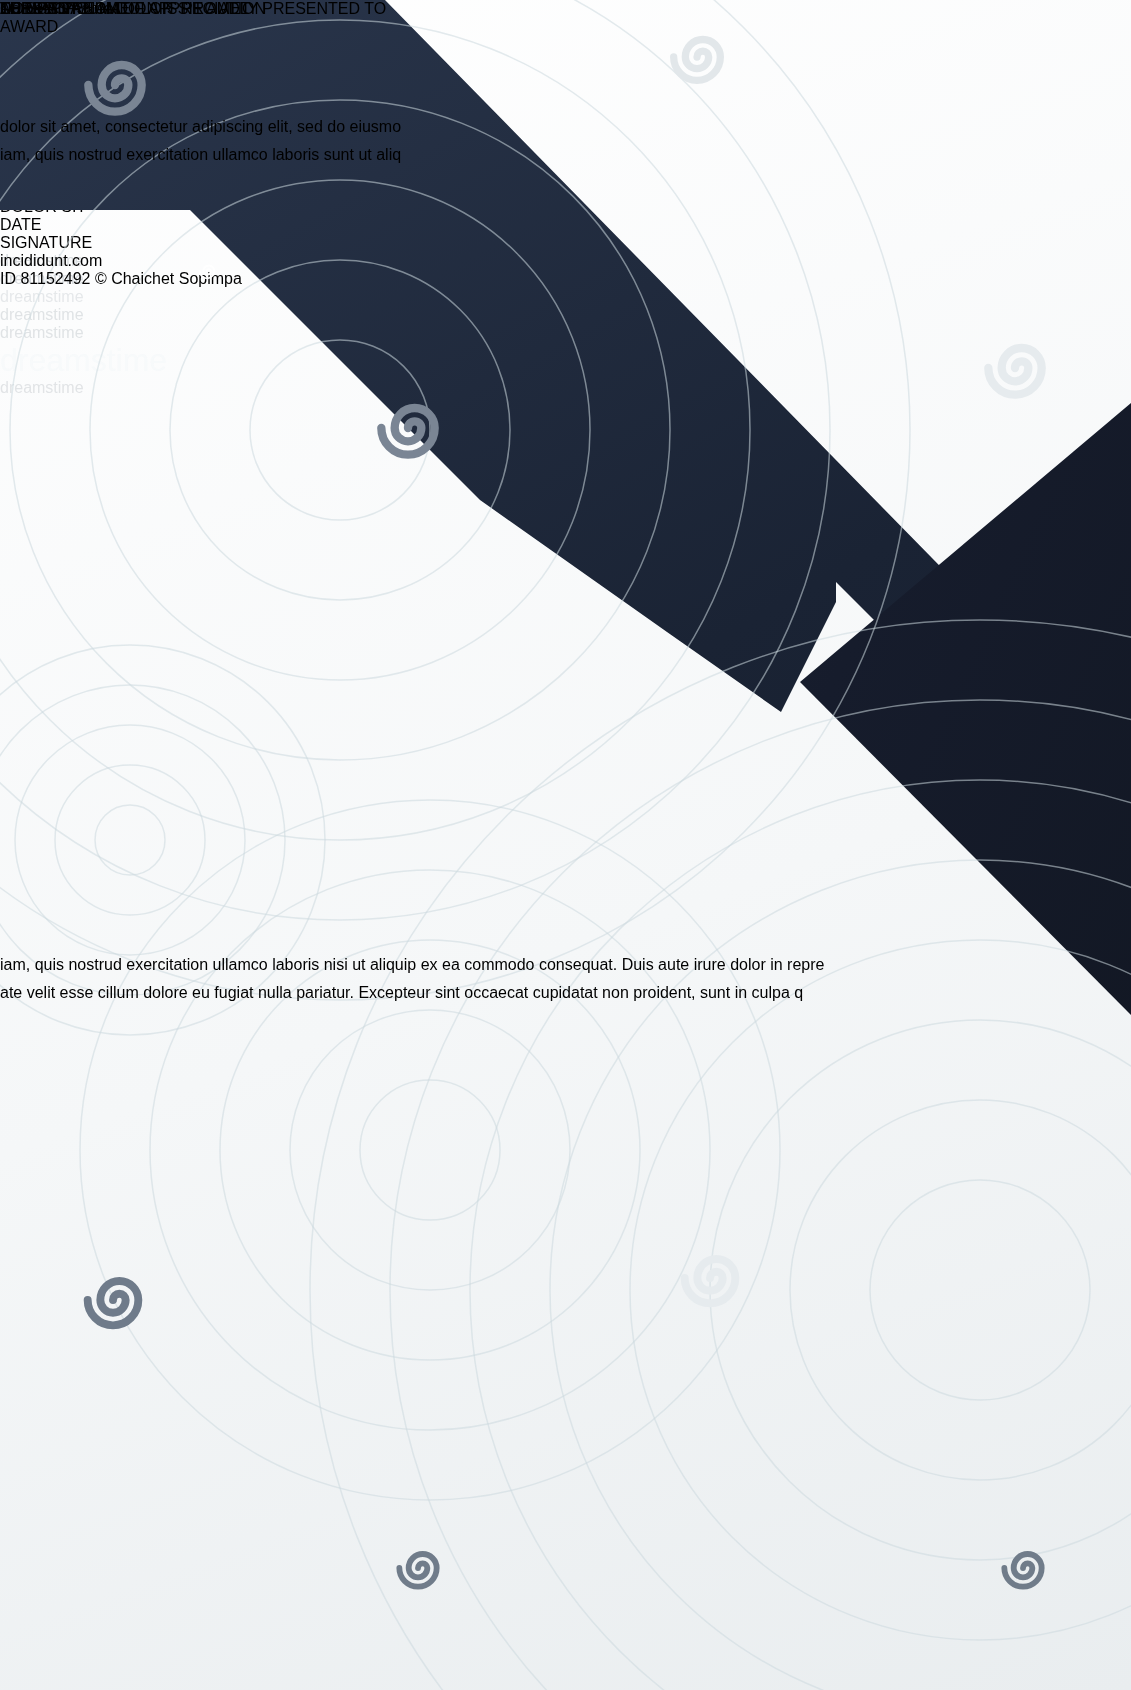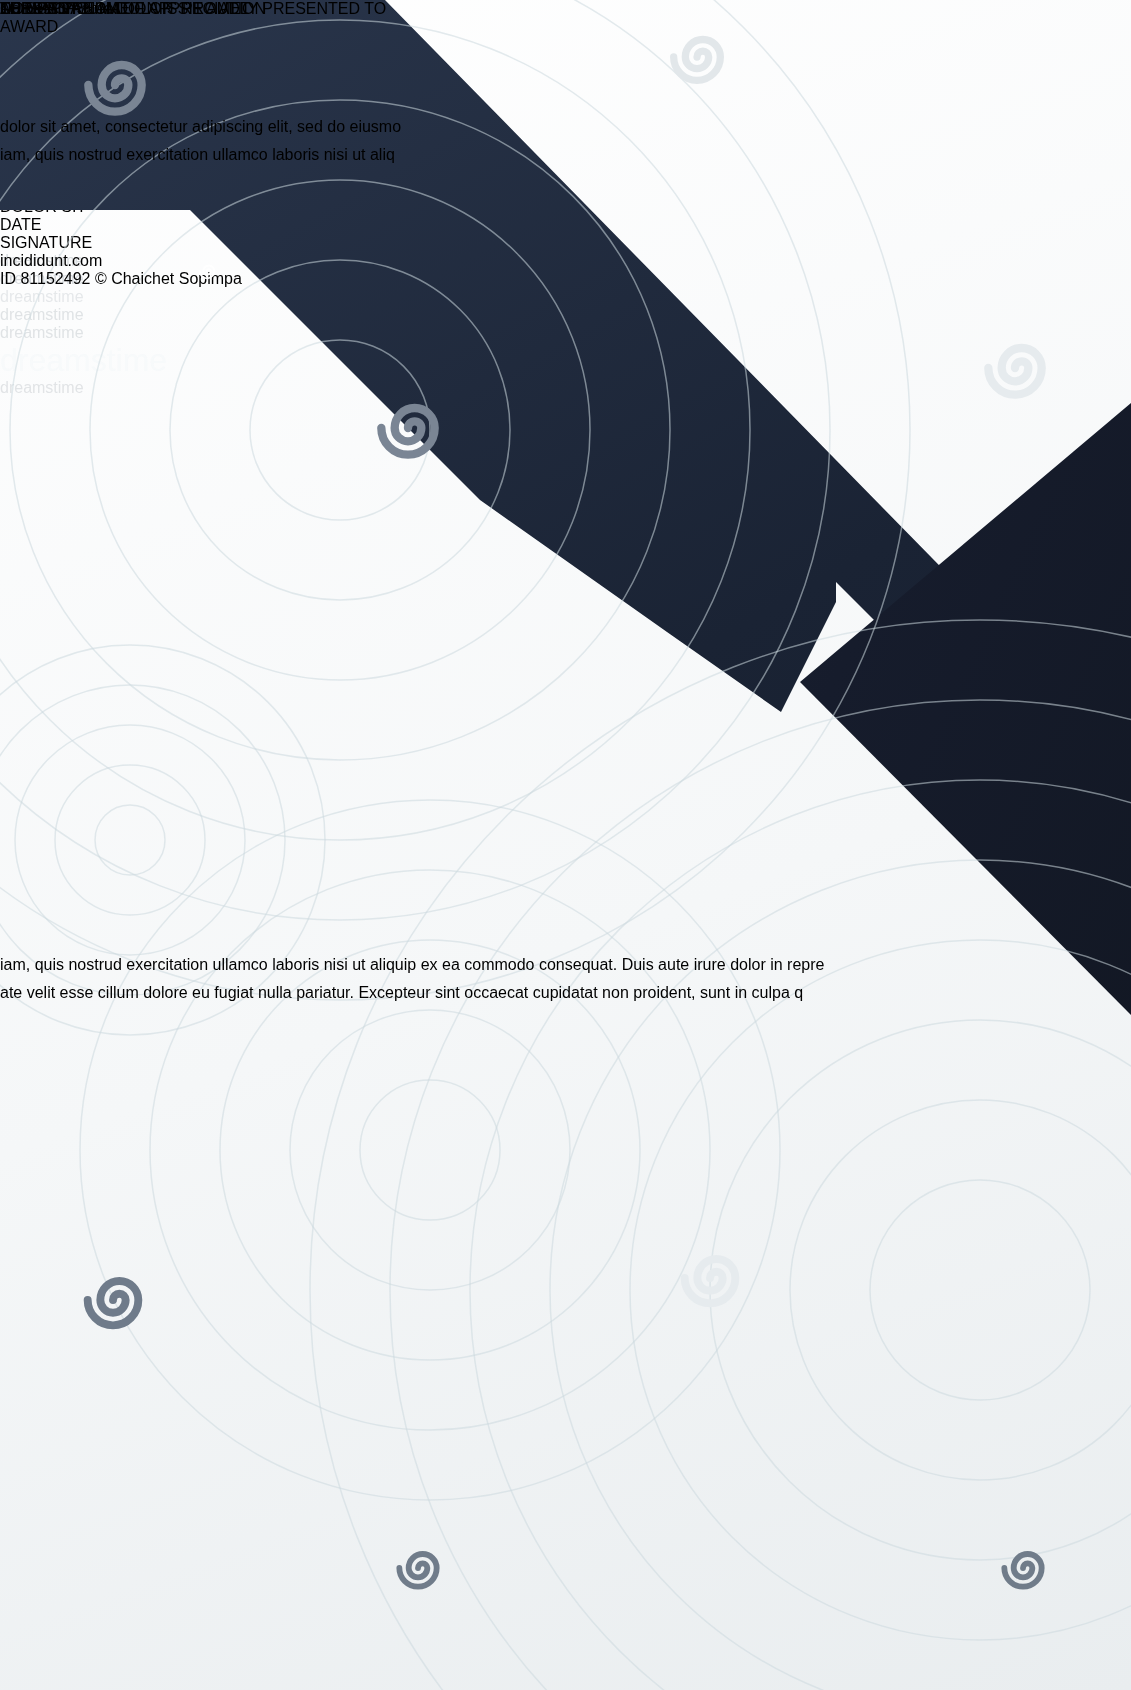--- a/index.html
+++ b/index.html
@@ -154,21 +154,21 @@
     <div id="badgeInner">
       <div class="badge-line1">THE BEST</div>
       <div class="badge-line2">AWARD</div>
     </div>
   </div>
 
   <div class="abs" id="logoTriBase"></div>
   <div class="abs" id="logoTriDark"></div>
   <div class="abs" id="companyName">COMPANY NAME</div>
   <div class="abs tagline" style="top:118px">dolor sit amet, consectetur adipiscing elit, sed do eiusmo</div>
-  <div class="abs tagline" style="top:146px">iam, quis nostrud exercitation ullamco laboris nisi ut aliq</div>
+  <div class="abs tagline" style="top:146px">iam, quis nostrud exercitation ullamco laboris sunt ut aliq</div>
 
   <div class="abs" id="certTitle">APPRECIATION OF APPRECIATION</div>
   <div class="abs" id="presented">THIS APPRECIATION IS PROUDLY PRESENTED TO</div>
   <div class="abs" id="recipient">Name Surname</div>
   <div class="abs" id="nameRule"></div>
 
   <div class="abs" id="bodyHeading">LOREM IPSUM DOLOR SIT AMET</div>
   <div class="abs bodyLine" style="top:984px">ate velit esse cillum dolore eu fugiat nulla pariatur. Excepteur sint occaecat cupidatat non proident, sunt in culpa q</div>
   <div class="abs bodyLine" style="top:956px">iam, quis nostrud exercitation ullamco laboris nisi ut aliquip ex ea commodo consequat. Duis aute irure dolor in repre</div>
 

